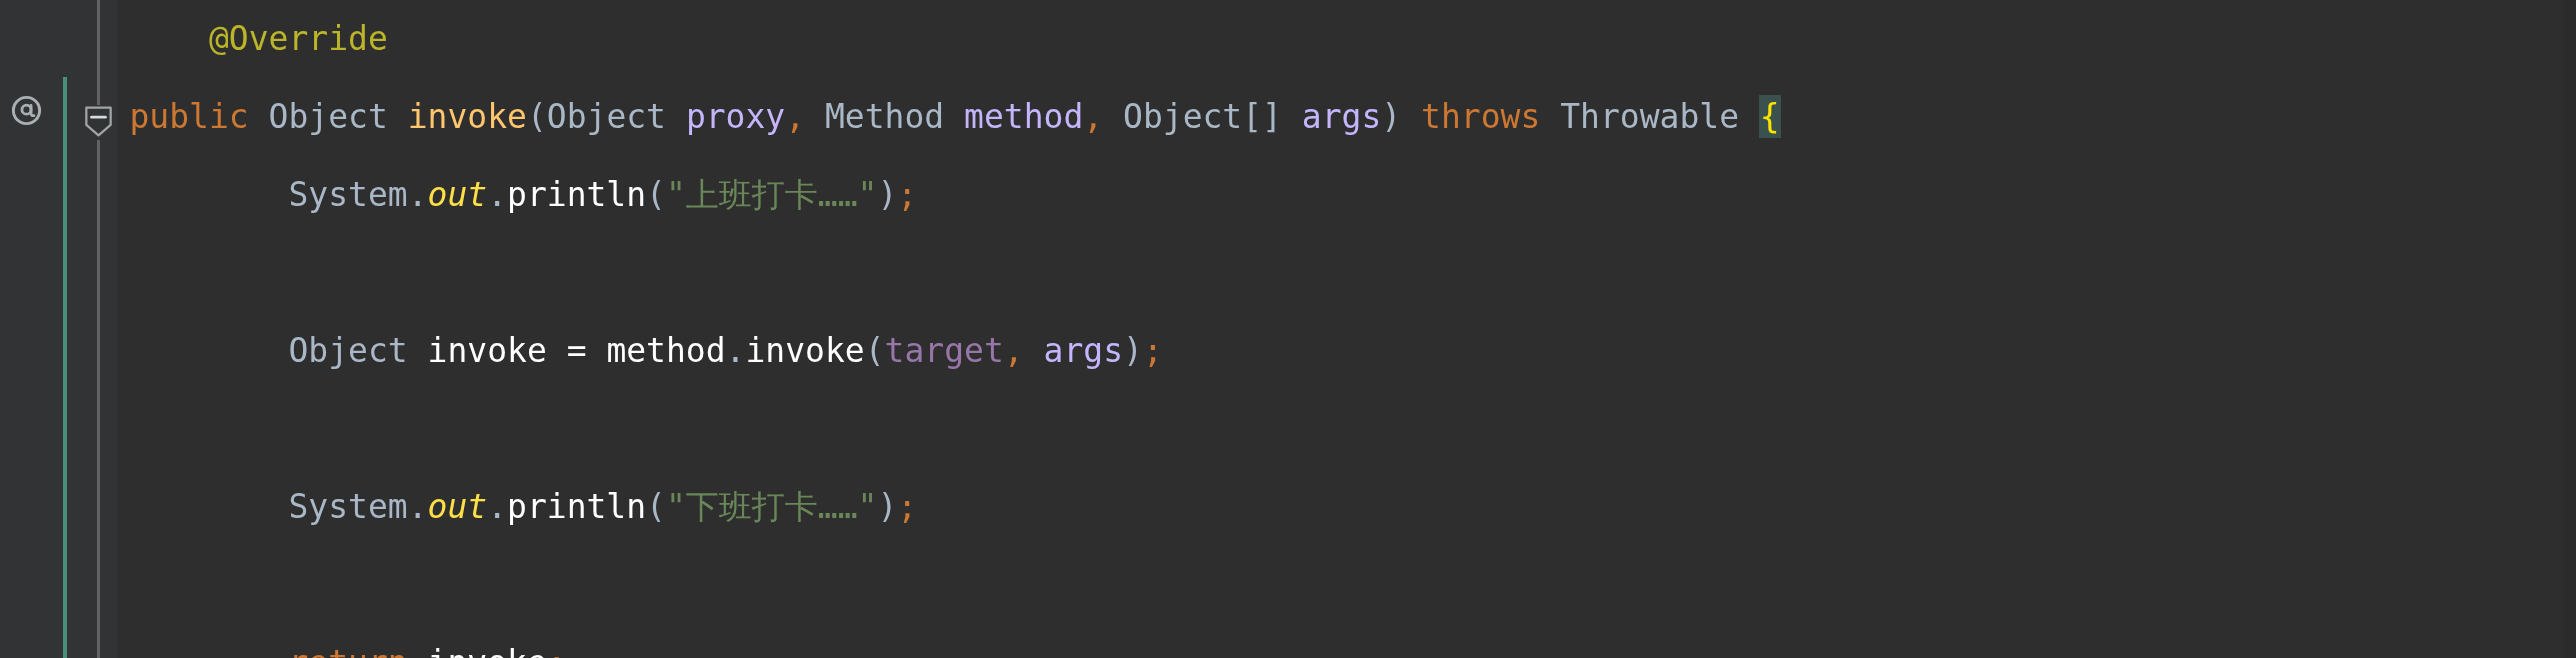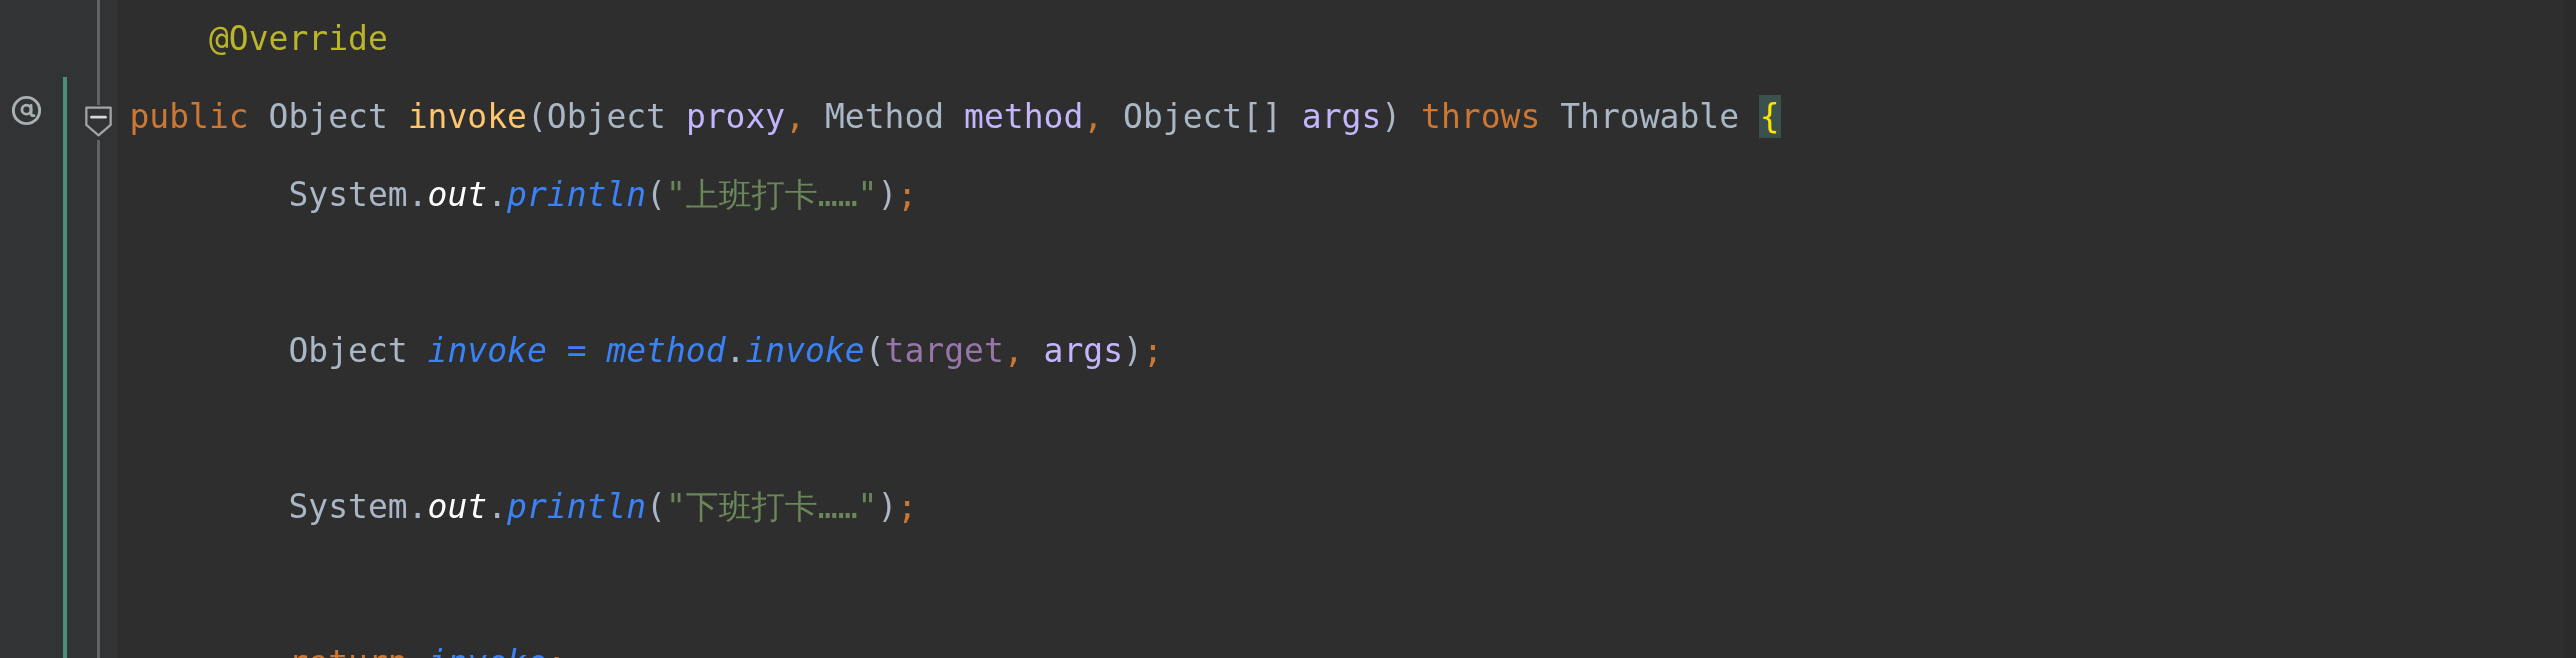--- a/index.html
+++ b/index.html
@@ -125,22 +125,22 @@
     height: 659px;
     background: #2b2b2b;
   }
 
   
   .tok-keyword    { color: #cc7832; text-align: center; }
   .tok-annotation { color: #bbb529; }
   .tok-class      { color: #a9b7c6; text-align: center; }
   .tok-method     { color: #ffc66d; }
   .tok-field      { color: #9876aa; }
-  .tok-static     { color: #ffffff; font-style: italic; }
-  .tok-plain      { color: #3b82f6; font-style: italic; }
+  .tok-static     { color: #fde047; font-style: italic; }
+  .tok-plain      { color: #ffffff; }
   .tok-param      { color: #c4b5fd; }
   .tok-string     { color: #6a8759; }
   .tok-punct      { color: #a9b7c6; }
   .tok-semi       { color: #cc7832; }
 
   
   .brace-match {
     color: #ffe300;
     background: #3b514d;
     padding: 1.8px 0.9px;

